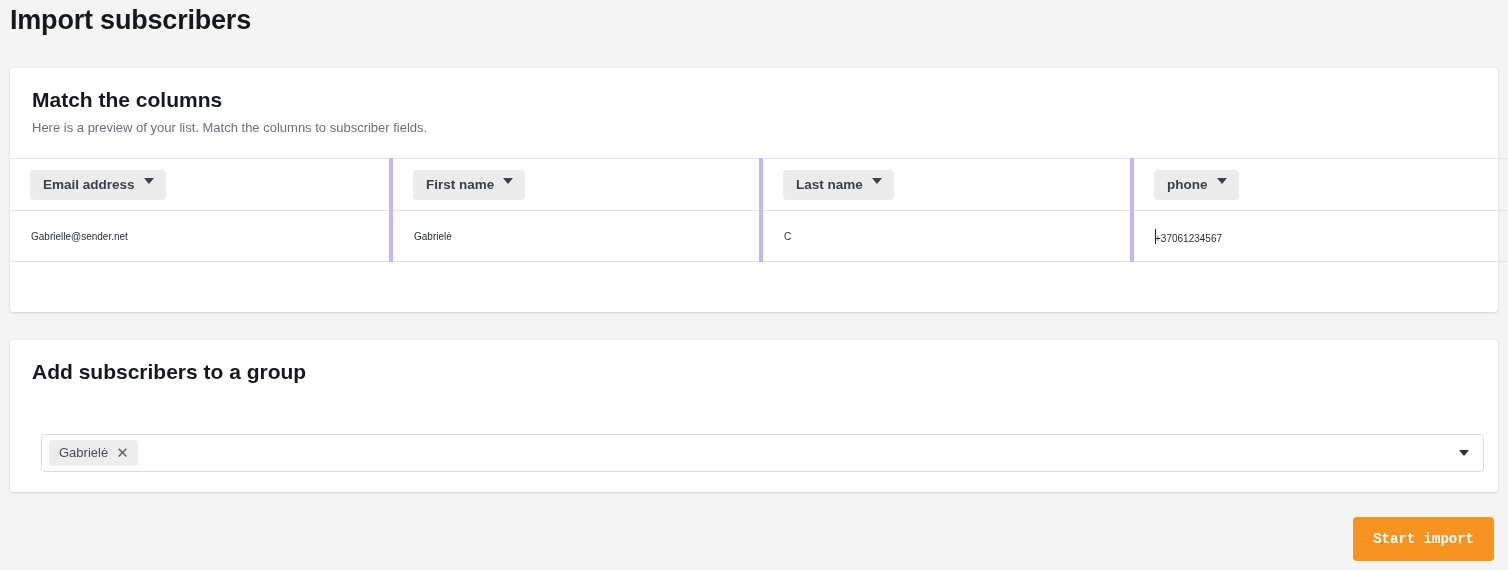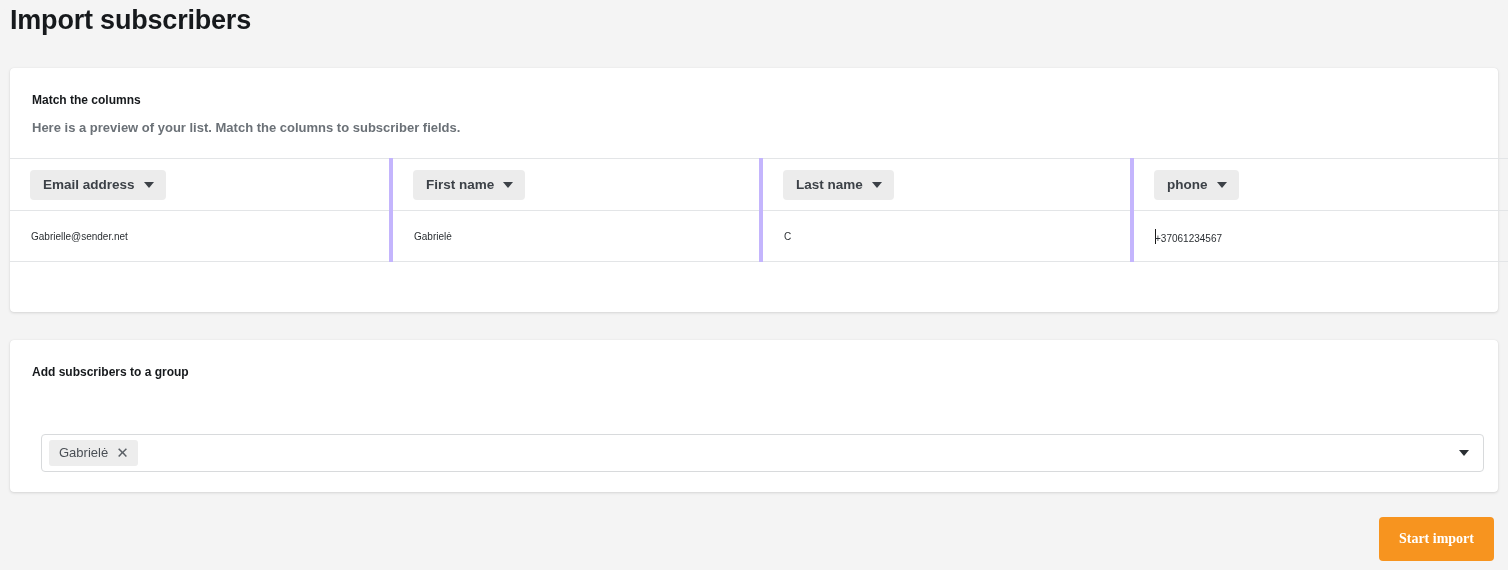--- a/index.html
+++ b/index.html
@@ -39,34 +39,33 @@
     left: 10px;
     width: 1488px;
     background: #ffffff;
     border-radius: 4px;
     box-shadow: 0 1px 3px rgba(0,0,0,0.13), 0 0 1px rgba(0,0,0,0.10);
   }
   #card-match { top: 68px; height: 244px; }
   #card-group { top: 340px; height: 152px; }
 
   .card-heading {
-    font-size: 12px;
+    font-size: 21px;
     font-weight: bold;
     color: #16191c;
     margin: 0;
     padding: 22px 0 0 22px;
     line-height: 20px;
   }
   .card-sub {
     font-size: 13px;
     color: #6b7177;
     margin: 0;
     padding: 9px 0 0 22px;
     line-height: 18px;
-    font-weight: bold;
   }
 
   
   .preview-table {
     position: absolute;
     left: 0;
     right: 0;
     top: 90px;
     width: 100%;
     border-collapse: collapse;
@@ -94,21 +93,20 @@
     color: #2b2f33;
     border-top: none;
   }
   .col-1 { width: 381px; }
   .col-2 { width: 370px; }
   .col-3 { width: 371px; }
   .col-4 { width: 394px; }
 
   .field-chip {
     display: inline-flex;
-    align-items: center;
     gap: 9px;
     background: #ececec;
     border: none;
     border-radius: 4px;
     padding: 7px 12px 7px 13px;
     font-family: "Liberation Sans", sans-serif;
     font-size: 13.5px;
     font-weight: bold;
     color: #3c4147;
     cursor: pointer;
@@ -193,21 +191,21 @@
     height: 56px;
   }
   .start-import-btn {
     position: absolute;
     right: 14px;
     top: 3px;
     background: #f7941f;
     color: #ffffff;
     border: none;
     border-radius: 4px;
-    font-family: Liberation Serif, serif;
+    font-family: Liberation Mono, monospace;
     font-size: 14px;
     font-weight: bold;
     padding: 0 20px;
     height: 44px;
     cursor: pointer;
     line-height: 44px;
   }
 </style>
 </head>
 <body>

